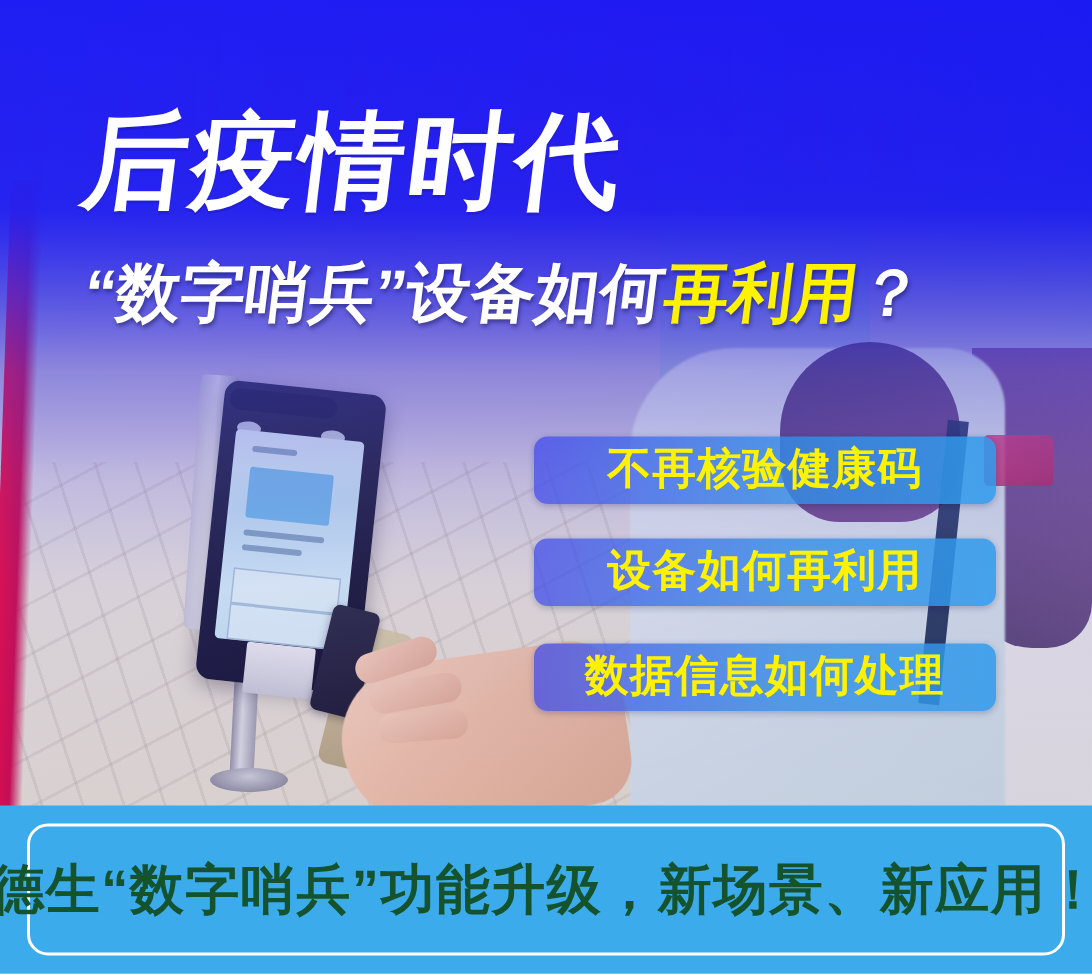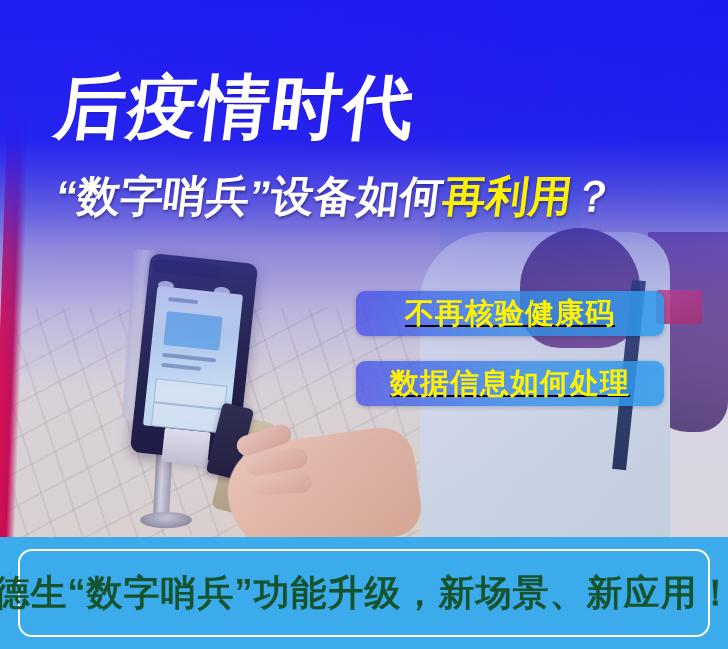--- a/index.html
+++ b/index.html
@@ -323,21 +323,20 @@
   .title-sub .accent { color: #fff200; }
   .title-sub .qmark  { color: #ffffff; }
 
   
   .callouts {
     position: absolute;
     left: 356px;
     top: 291px;
     width: 308px;
     z-index: 6;
-    text-decoration: underline;
   }
   .callout {
     position: relative;
     height: 45px;
     margin-bottom: 23px;
     border-radius: 9px;
     background: linear-gradient(90deg, rgba(60,70,235,.72) 0%, rgba(52,140,230,.80) 55%, rgba(48,155,236,.86) 100%);
     display: flex;
     align-items: center;
     justify-content: center;
@@ -437,20 +436,23 @@
     <div class="title-sub">
       <span>“数字哨兵”设备如何</span><span class="accent">再利用</span><span class="qmark">？</span>
     </div>
   </div>
 
   <div class="callouts">
     <div class="callout">
       <span class="callout-text">不再核验健康码</span>
     </div>
     <div class="callout">
+      <span class="callout-text">设备如何再利用</span>
+    </div>
+    <div class="callout">
       <span class="callout-text">数据信息如何处理</span>
     </div>
   </div>
 
   <div class="bottom-banner">
     <div class="banner-box">
       <span class="banner-text">德生“数字哨兵”功能升级，新场景、新应用！</span>
     </div>
   </div>
 

